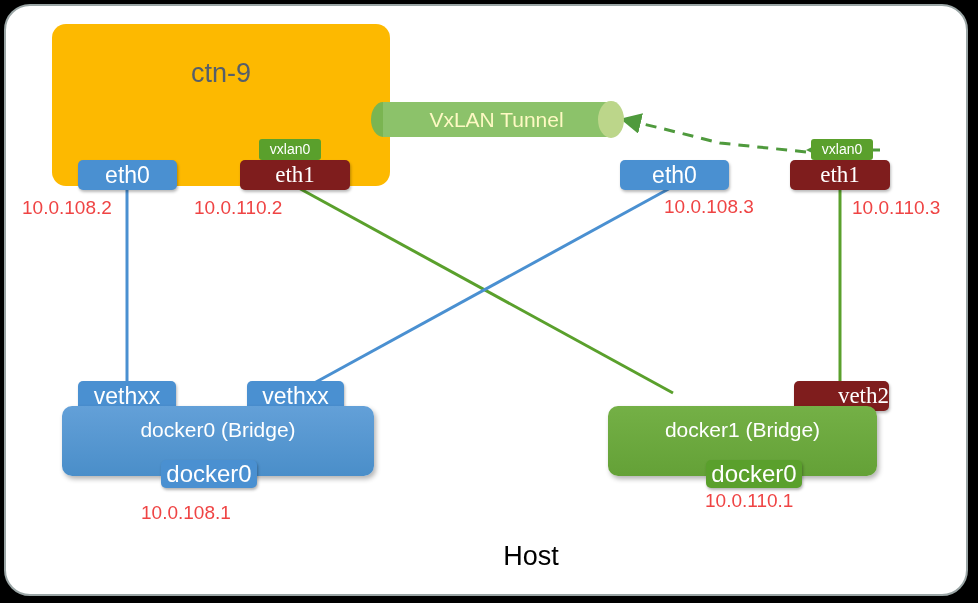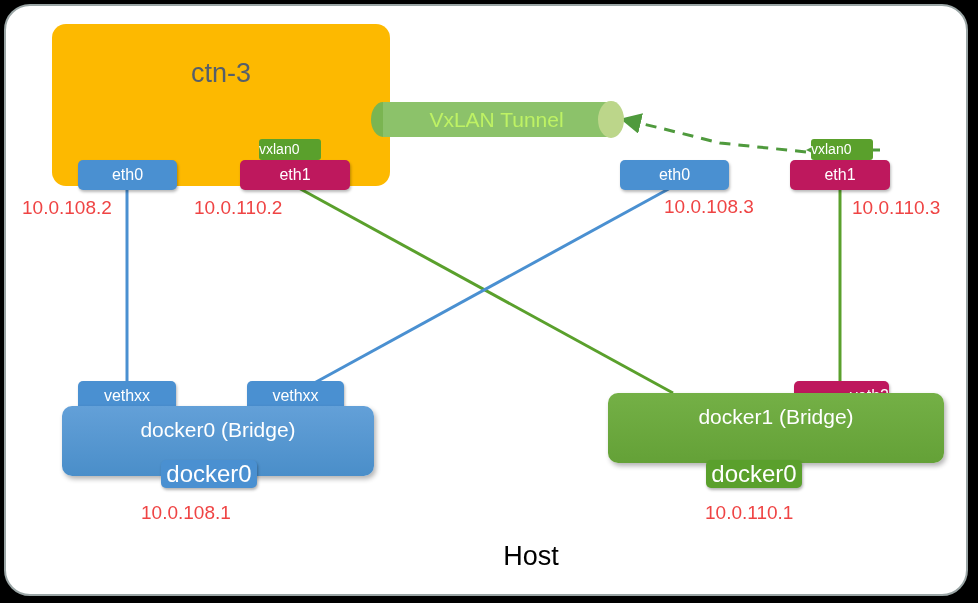--- a/index.html
+++ b/index.html
@@ -69,37 +69,38 @@
     color: #555f6b;
   }
 
   
   .iface {
     position: absolute;
     height: 30px;
     line-height: 30px;
     text-align: center;
     color: #ffffff;
-    font-size: 16px;
+    font-size: 23px;
     border-radius: 5px;
     box-shadow: 1px 2px 3px rgba(0,0,0,0.28);
   }
   .iface.blue  { background: #4a90d1; }
-  .iface.green { background: #be185d; }
+  .iface.green { background: #7f1d1d; font-family: Liberation Serif, serif; }
 
   #eth0-1 { left: 78px;  top: 160px; width: 99px; }
   #eth1-1 { left: 240px; top: 160px; width: 110px; }
   #eth0-2 { left: 620px; top: 160px; width: 109px; }
   #eth1-2 { left: 790px; top: 160px; width: 100px; }
 
   
   .vxlan {
     position: absolute;
     height: 21px;
     line-height: 21px;
+    text-align: center;
     color: #ffffff;
     font-size: 14px;
     background: #5aa02c;
     border-radius: 3px;
   }
   #vxlan-1 { left: 259px; top: 139px; width: 62px; }
   #vxlan-2 { left: 811px; top: 139px; width: 62px; }
 
   
   #tunnel-body {
@@ -129,55 +130,55 @@
     border-radius: 50%;
   }
   #tunnel-label {
     position: absolute;
     left: 383px;
     top: 102px;
     width: 227px;
     height: 35px;
     line-height: 35px;
     text-align: center;
-    color: #bef264;
+    color: #fef9c3;
     font-size: 21px;
   }
 
   
   .ip {
     position: absolute;
     font-size: 19px;
     color: #ef4444;
     white-space: nowrap;
   }
   #ip-108-2 { left: 22px;  top: 197px; }
   #ip-110-2 { left: 194px; top: 197px; }
   #ip-108-3 { left: 664px; top: 196px; }
   #ip-110-3 { left: 852px; top: 197px; }
   #ip-108-1 { left: 141px; top: 502px; }
-  #ip-110-1 { left: 705px; top: 502px; }
+  #ip-110-1 { left: 705px; top: 490px; }
 
   
   #veth-a { left: 78px;  top: 381px; width: 98px; }
   #veth-b { left: 247px; top: 381px; width: 97px; }
   #veth-1 { left: 625px; top: 381px; width: 97px; }
   #veth-2 { left: 794px; top: 381px; width: 95px; text-align: right; }
 
   
   .bridge {
     position: absolute;
     height: 70px;
     border-radius: 10px;
     box-shadow: 2px 3px 5px rgba(0,0,0,0.3);
   }
   .bridge.blue  { background: linear-gradient(180deg,#63a0d8 0%,#4a8ec9 100%); }
   .bridge.green { background: linear-gradient(180deg,#74b046 0%,#64a137 100%); }
   #bridge-0 { left: 62px;  top: 406px; width: 312px; }
-  #bridge-1 { left: 608px; top: 393px; width: 336px; }
+  #bridge-1 { left: 608px; top: 406px; width: 269px; }
   .bridge-title {
     position: absolute;
     left: 0;
     top: 12px;
     width: 100%;
     text-align: center;
     color: #ffffff;
     font-size: 21px;
   }
   .bridge-badge {
@@ -221,21 +222,21 @@
     <path d="M 325 145 L 352 137 L 374 122" stroke="#4f9a3d" stroke-width="3" fill="none" stroke-dasharray="10 7" marker-end="url(#arrow-green)"></path>
 
     <path d="M 362 140 L 330 150" stroke="#4f9a3d" stroke-width="3" fill="none" stroke-dasharray="10 7" marker-end="url(#arrow-green)"></path>
 
     <path d="M 806 152 L 720 143 L 660 128 L 626 120" stroke="#4f9a3d" stroke-width="3" fill="none" stroke-dasharray="11 8" marker-end="url(#arrow-green)"></path>
 
     <path d="M 880 150 L 812 150" stroke="#4f9a3d" stroke-width="3" fill="none" stroke-dasharray="11 8" marker-end="url(#arrow-green)"></path>
   </svg>
 
   <div class="ctn" id="ctn-1">
-    <div class="ctn-title">ctn-3</div>
+    <div class="ctn-title">ctn-9</div>
   </div>
 
 
   <div id="tunnel-cap-left"></div>
   <div id="tunnel-body"></div>
   <div id="tunnel-cap-right"></div>
   <div id="tunnel-label">VxLAN Tunnel</div>
 
   <div class="iface blue" id="eth0-1">eth0</div>
   <div class="iface green" id="eth1-1">eth1</div>

